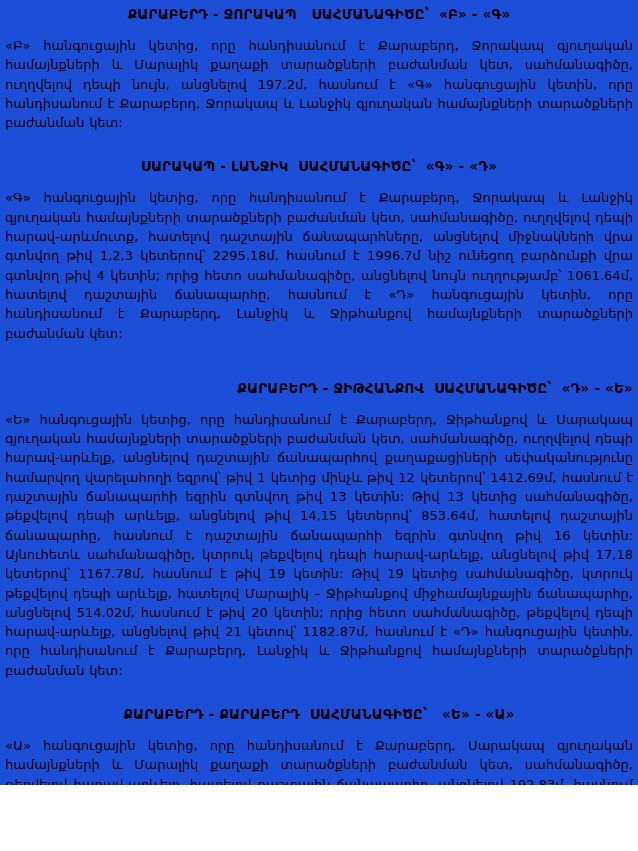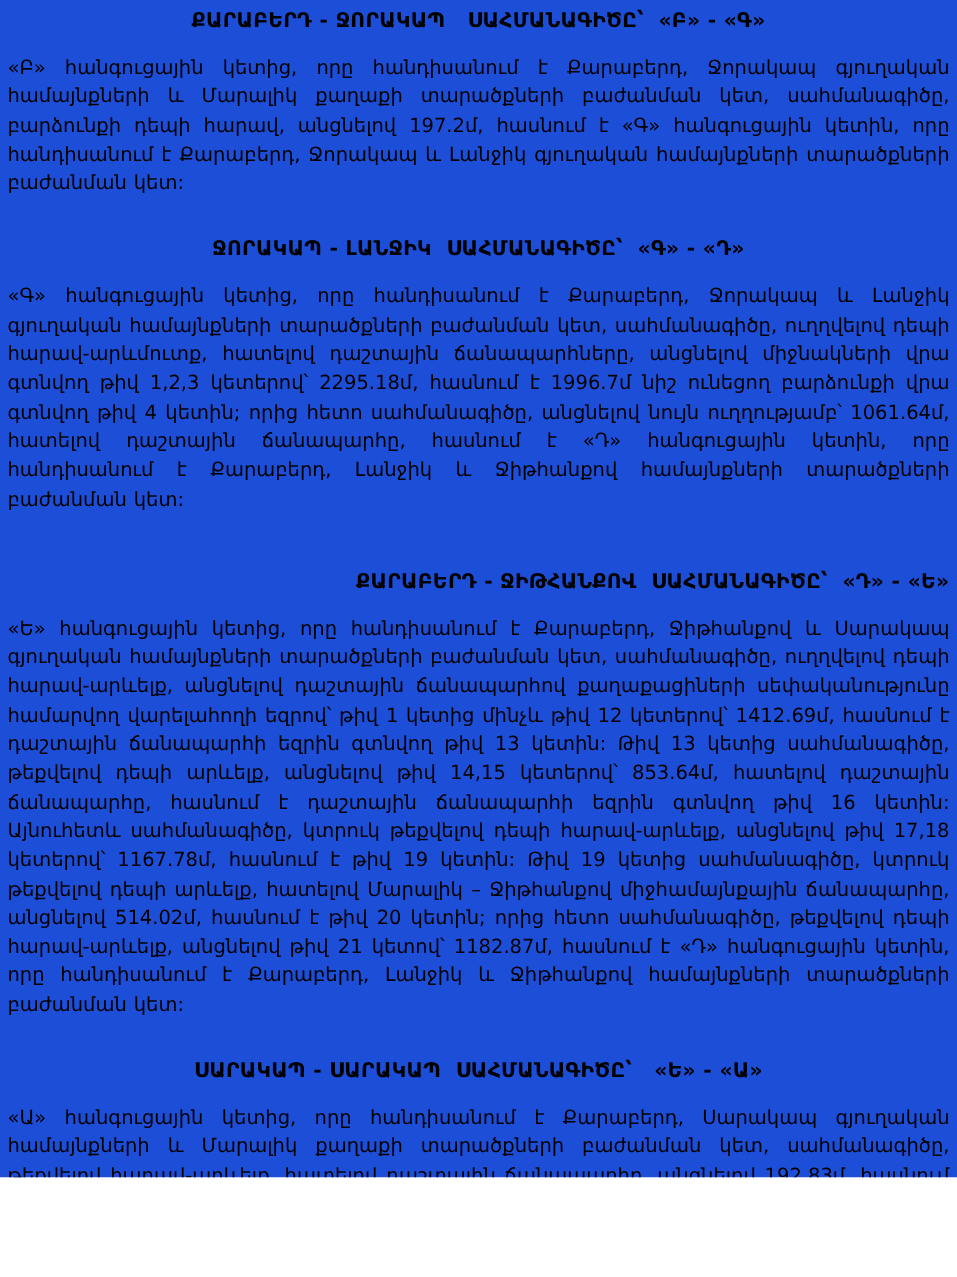--- a/index.html
+++ b/index.html
@@ -43,31 +43,31 @@
     text-align: right;
   }
 </style>
 </head>
 <body>
 
 <div class="page">
 
   <div class="section">
     <h2 class="section-heading">ՔԱՐԱԲԵՐԴ - ՋՈՐԱԿԱՊ   ՍԱՀՄԱՆԱԳԻԾԸ՝  «Բ» - «Գ»</h2>
-    <p class="section-body">«Բ» հանգուցային կետից, որը հանդիսանում է Քարաբերդ, Ջորակապ  գյուղական համայնքների և Մարալիկ քաղաքի տարածքների բաժանման կետ, սահմանագիծը, բարձունքի դեպի հարավ, անցնելով 197.2մ, հասնում է «Գ» հանգուցային կետին,  որը հանդիսանում է Քարաբերդ, Ջորակապ և Լանջիկ գյուղական  համայնքների տարածքների բաժանման կետ:</p>
+    <p class="section-body">«Բ» հանգուցային կետից, որը հանդիսանում է Քարաբերդ, Ջորակապ  գյուղական համայնքների և Մարալիկ քաղաքի տարածքների բաժանման կետ, սահմանագիծը, ուղղվելով դեպի նույն, անցնելով 197.2մ, հասնում է «Գ» հանգուցային կետին,  որը հանդիսանում է Քարաբերդ, Ջորակապ և Լանջիկ գյուղական  համայնքների տարածքների բաժանման կետ:</p>
   </div>
 
   <div class="section">
-    <h2 class="section-heading">ՋՈՐԱԿԱՊ - ԼԱՆՋԻԿ  ՍԱՀՄԱՆԱԳԻԾԸ՝  «Գ» - «Դ»</h2>
+    <h2 class="section-heading">ՍԱՐԱԿԱՊ - ԼԱՆՋԻԿ  ՍԱՀՄԱՆԱԳԻԾԸ՝  «Գ» - «Դ»</h2>
     <p class="section-body">«Գ» հանգուցային կետից, որը հանդիսանում է Քարաբերդ, Ջորակապ և Լանջիկ գյուղական համայնքների տարածքների բաժանման կետ, սահմանագիծը, ուղղվելով դեպի հարավ-արևմուտք, հատելով դաշտային ճանապարհները, անցնելով միջնակների վրա գտնվող թիվ 1,2,3 կետերով՝ 2295.18մ, հասնում է 1996.7մ նիշ ունեցող բարձունքի վրա գտնվող թիվ 4 կետին; որից հետո սահմանագիծը, անցնելով նույն ուղղությամբ՝ 1061.64մ, հատելով դաշտային ճանապարհը, հասնում է «Դ» հանգուցային կետին, որը հանդիսանում է Քարաբերդ, Լանջիկ և Ջիթհանքով համայնքների տարածքների բաժանման կետ:</p>
   </div>
 
   <div class="section extra-gap">
     <h2 class="section-heading">ՔԱՐԱԲԵՐԴ - ՋԻԹՀԱՆՔՈՎ  ՍԱՀՄԱՆԱԳԻԾԸ՝  «Դ» - «Ե»</h2>
     <p class="section-body">«Ե» հանգուցային կետից, որը հանդիսանում է Քարաբերդ, Ջիթհանքով  և Սարակապ գյուղական  համայնքների տարածքների բաժանման կետ, սահմանագիծը, ուղղվելով դեպի հարավ-արևելք, անցնելով դաշտային ճանապարհով քաղաքացիների սեփականությունը համարվող վարելահողի եզրով՝ թիվ 1 կետից մինչև թիվ 12 կետերով՝ 1412.69մ, հասնում է դաշտային ճանապարհի եզրին գտնվող թիվ 13 կետին: Թիվ 13 կետից սահմանագիծը, թեքվելով դեպի արևելք, անցնելով թիվ 14,15 կետերով՝ 853.64մ, հատելով դաշտային ճանապարհը, հասնում է դաշտային ճանապարհի եզրին գտնվող թիվ 16 կետին: Այնուհետև սահմանագիծը, կտրուկ թեքվելով դեպի հարավ-արևելք, անցնելով թիվ 17,18 կետերով՝ 1167.78մ, հասնում է թիվ 19 կետին: Թիվ 19 կետից սահմանագիծը, կտրուկ թեքվելով դեպի արևելք, հատելով Մարալիկ – Ջիթհանքով միջհամայնքային ճանապարհը, անցնելով 514.02մ, հասնում է թիվ 20 կետին; որից հետո սահմանագիծը, թեքվելով դեպի հարավ-արևելք, անցնելով թիվ 21 կետով՝ 1182.87մ, հասնում է «Դ» հանգուցային կետին, որը հանդիսանում է Քարաբերդ, Լանջիկ և Ջիթհանքով համայնքների տարածքների բաժանման կետ:</p>
   </div>
 
   <div class="section">
-    <h2 class="section-heading">ՍԱՐԱԿԱՊ - ՍԱՐԱԿԱՊ  ՍԱՀՄԱՆԱԳԻԾԸ՝   «Ե» - «Ա»</h2>
+    <h2 class="section-heading">ՔԱՐԱԲԵՐԴ - ՔԱՐԱԲԵՐԴ  ՍԱՀՄԱՆԱԳԻԾԸ՝   «Ե» - «Ա»</h2>
     <p class="section-body">«Ա» հանգուցային  կետից, որը հանդիսանում է Քարաբերդ, Սարակապ գյուղական համայնքների և Մարալիկ քաղաքի տարածքների բաժանման կետ, սահմանագիծը, թեքվելով հարավ-արևելք, հատելով դաշտային ճանապարհը, անցնելով 192.83մ, հասնում է թիվ 1 կետին: Թիվ 1 կետից սահմանագիծը, անցնելով նույն ուղղությամբ թիվ 2 կետով՝ 430.27մ, հասնում է քաղաքացիների սեփականությունը համարվող  վարելահողի եզրին գտնվող թիվ 3 կետին: Այնուհետև սահմանագիծը, թեքվելով դեպի արևելք, անցնելով վարելահողի եզրով՝ 334.86մ, հասնում է թիվ 4 կետին: Ապա սահմանագիծը, կտրուկ թեքվելով դեպի հարավ-արևելք, անցնելով քաղաքացիների սեփականություն համարվող վարելահողի եզրով՝ 221.59մ, հասնում է վարելահողի եզրին գտնվող թիվ 5 կետին: Թիվ 5 կետից սահմանագիծը, կտրուկ թեքվելով դեպի հյուսիս-արևելք, հասնում է վարելահողի եզրին գտնվող թիվ 6 կետին: Ապա սահմանագիծը, թեքվելով դեպի հարավ-արևելք, անցնելով</p>
   </div>
 
 </div>
 
 </body></html>

